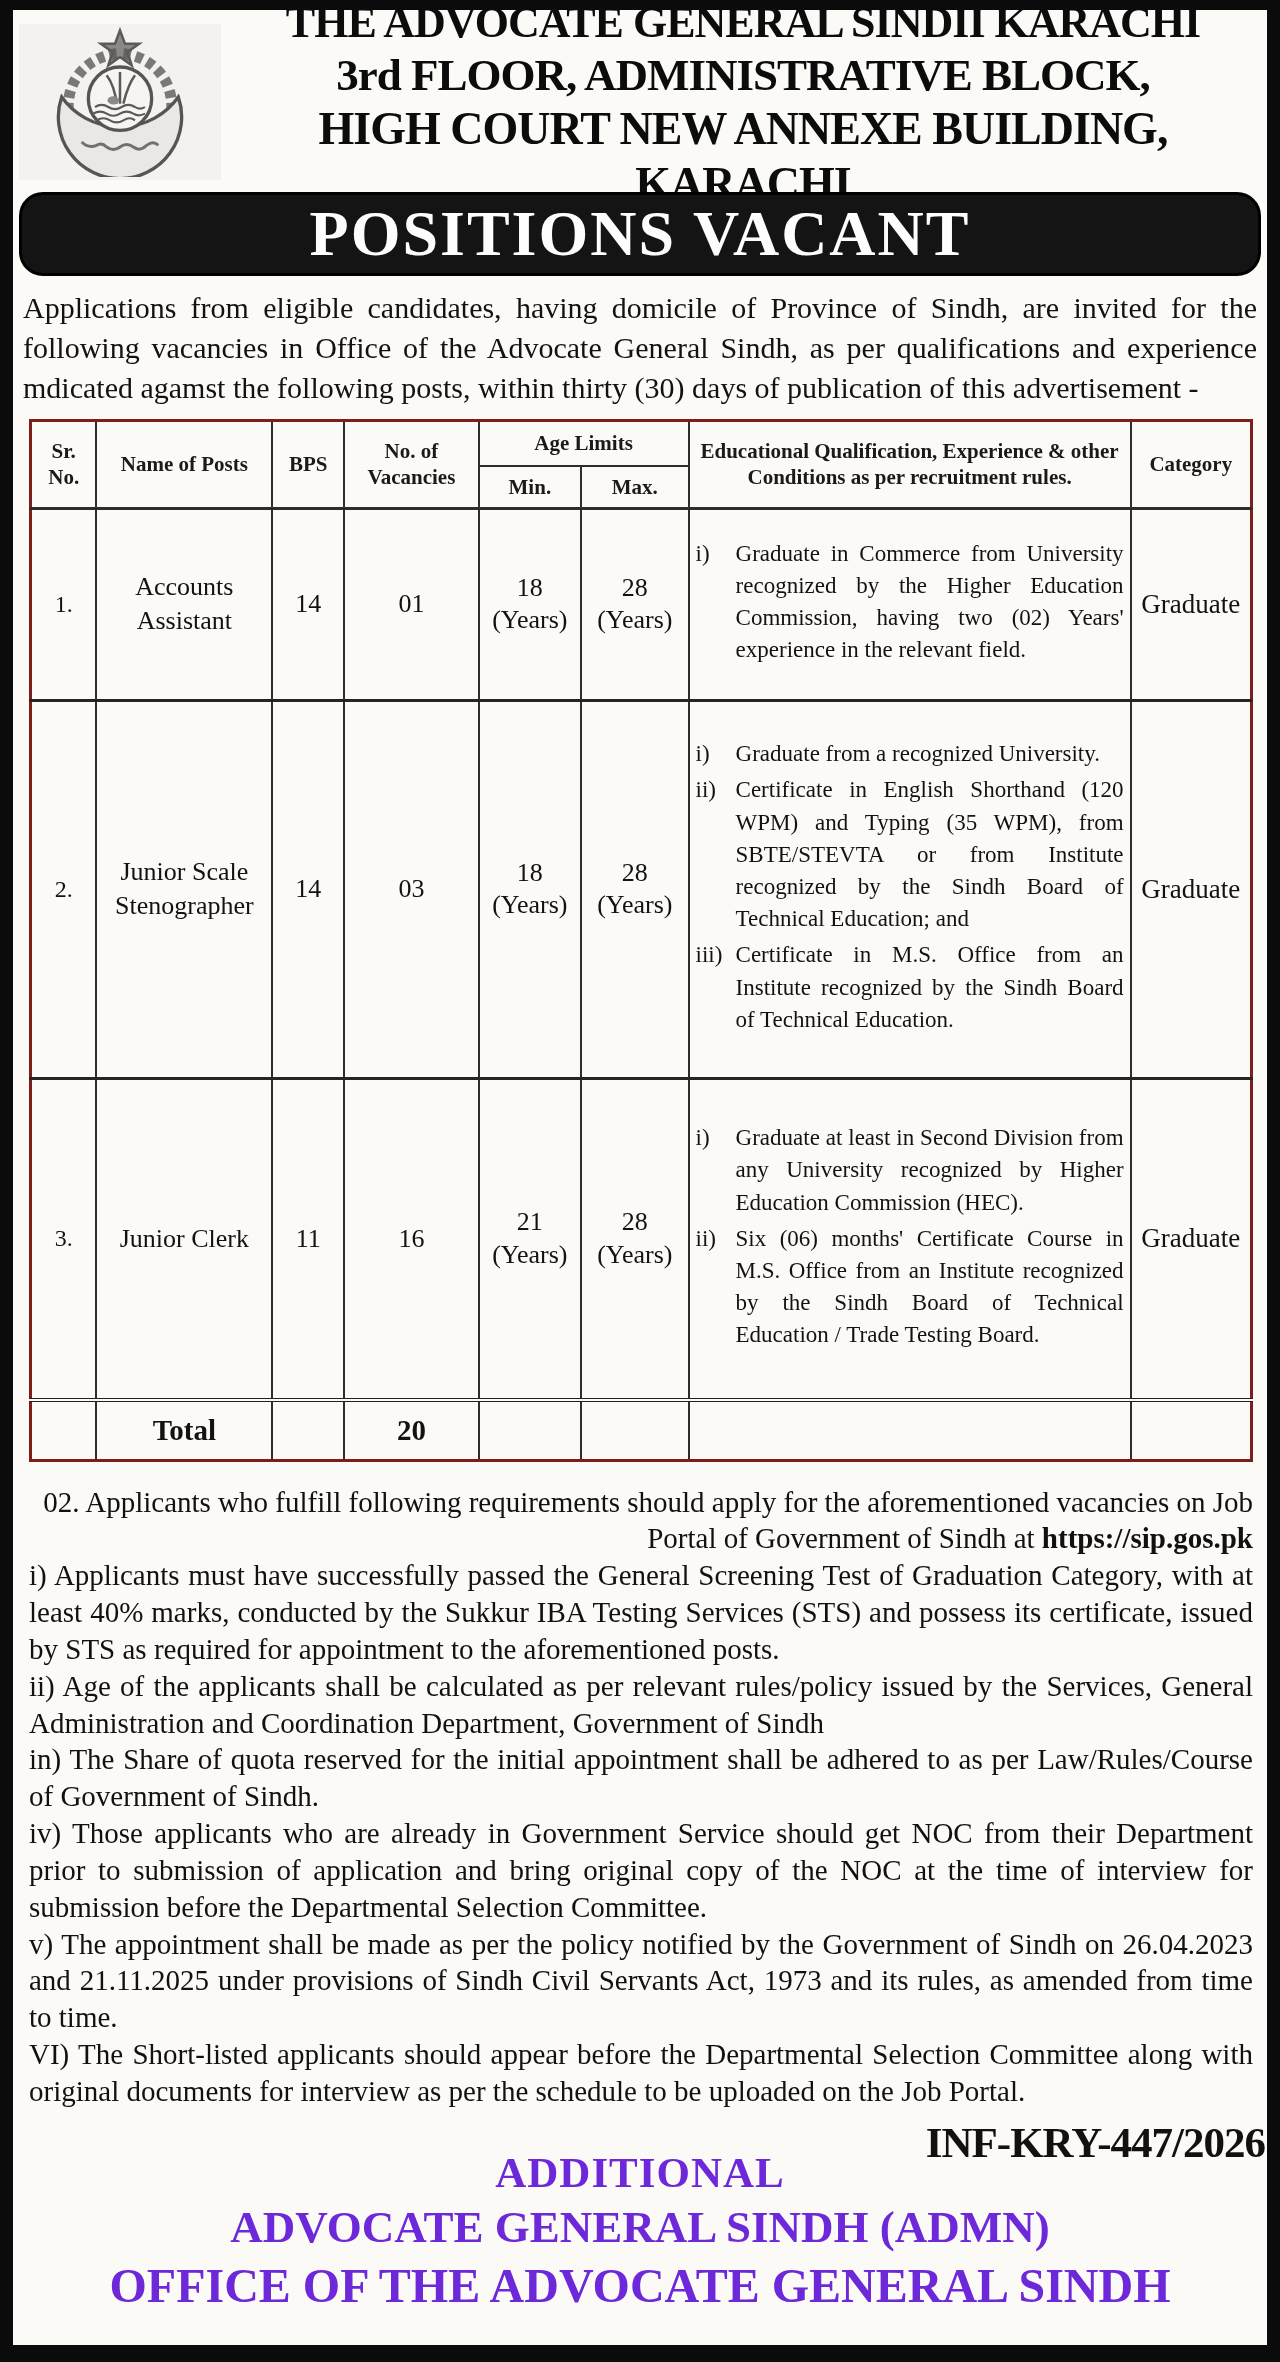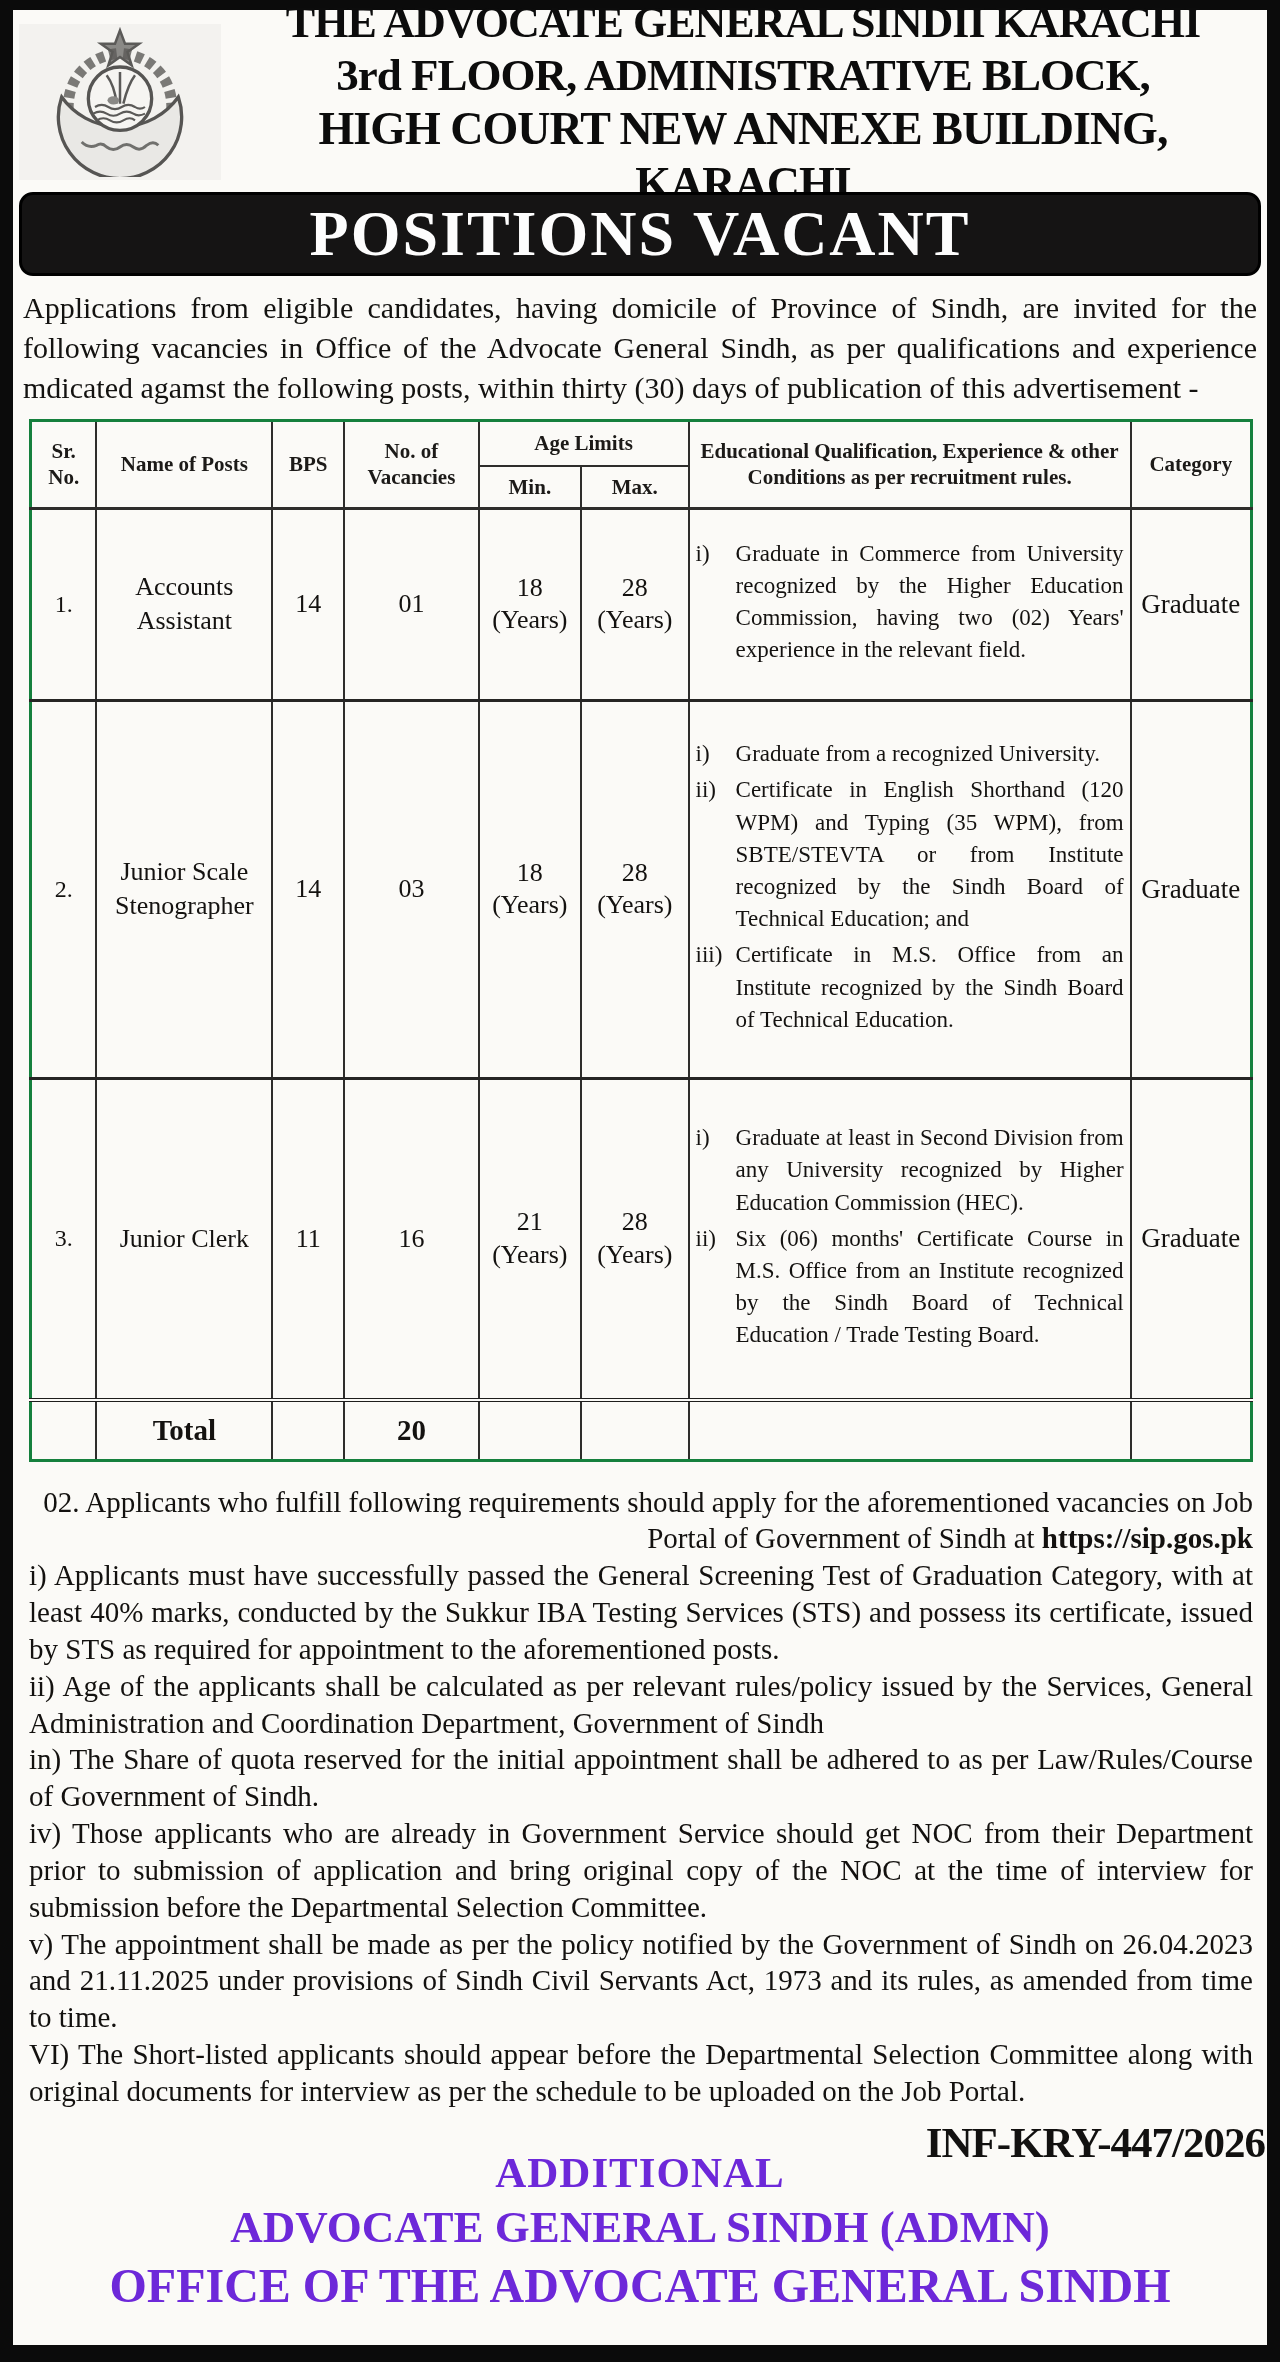--- a/index.html
+++ b/index.html
@@ -30,39 +30,39 @@
     text-align: center; font-weight: bold; letter-spacing: -1px;
     line-height: 1.18; color: #0c0c0c;
   }
   .title-block .t1 { font-size: 44px; }
   .title-block .t2 { font-size: 45px; }
   .title-block .t3 { font-size: 46px; }
 
   
   .banner {
     margin: 4px 6px 8px 6px; height: 84px;
-    background: #151414; border-radius: 14px;
+    background: #151414; border-radius: 24px;
     border: 3px solid #000;
     display: flex; align-items: center; justify-content: center;
   }
   .banner-text {
     color: #fdfdfd; font-weight: bold; font-size: 64px; letter-spacing: 2px;
   }
 
   
   .intro {
     padding: 4px 10px 6px 10px;
     font-size: 30px; line-height: 1.34; text-align: justify; color: #131210;
   }
 
   
   .vacancy-table {
     border-collapse: collapse; table-layout: fixed;
     margin: 4px 14px 10px 16px; width: calc(100% - 30px);
-    border: 3px solid #15803d;
+    border: 3px solid #7f1d1d;
   }
   .vacancy-table th, .vacancy-table td {
     border: 2px solid #2e2d2b; padding: 2px 6px; vertical-align: middle;
   }
   .vacancy-table thead th {
     font-size: 21px; font-weight: bold; text-align: center; line-height: 1.25;
     color: #1c1a18; border-bottom-width: 3px;
   }
   .cell-center { text-align: center; font-size: 26px; }
   .sr-cell { font-size: 24px; text-align: center; }

